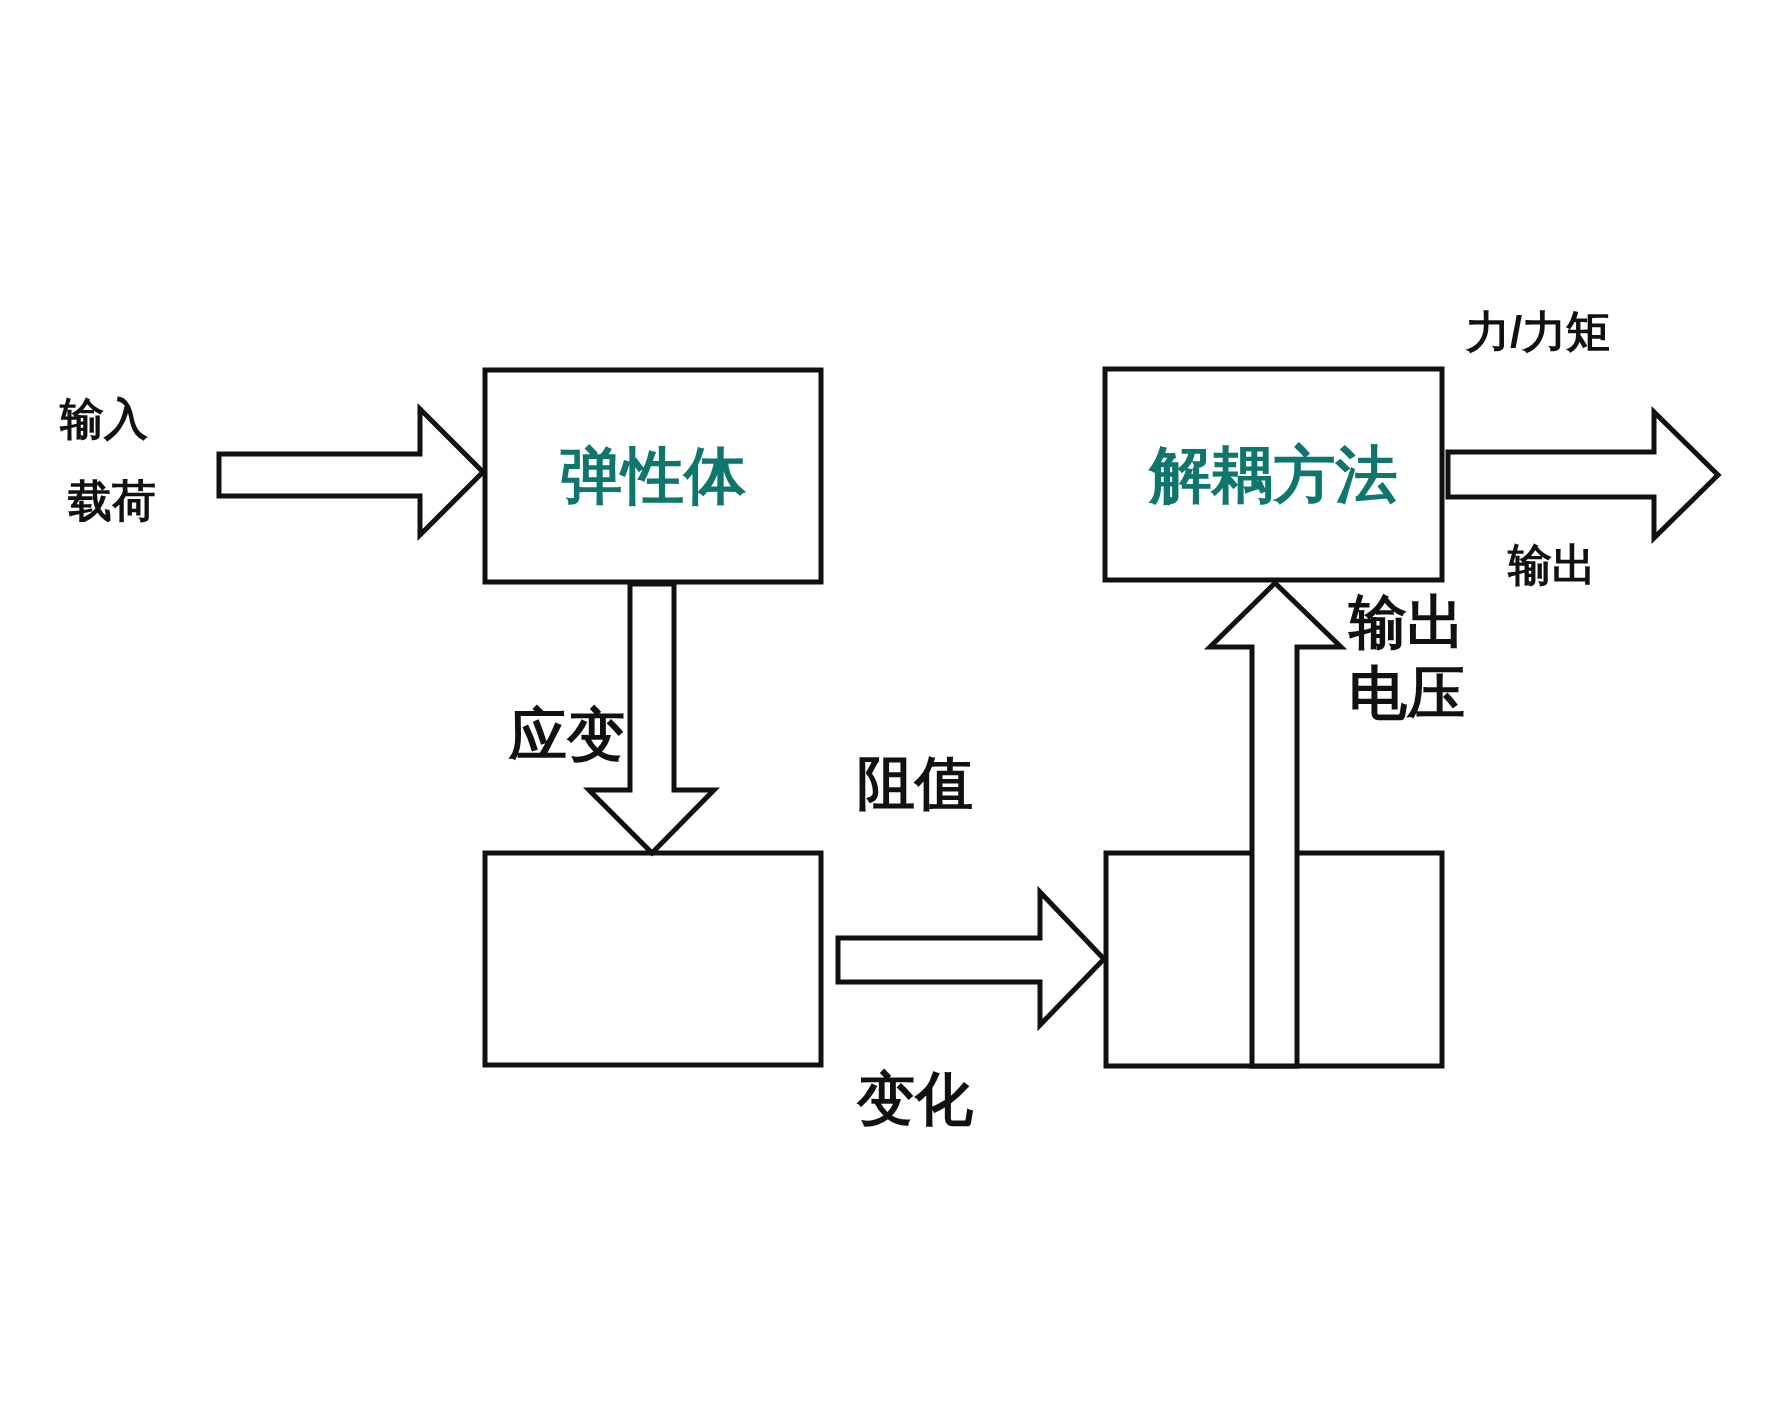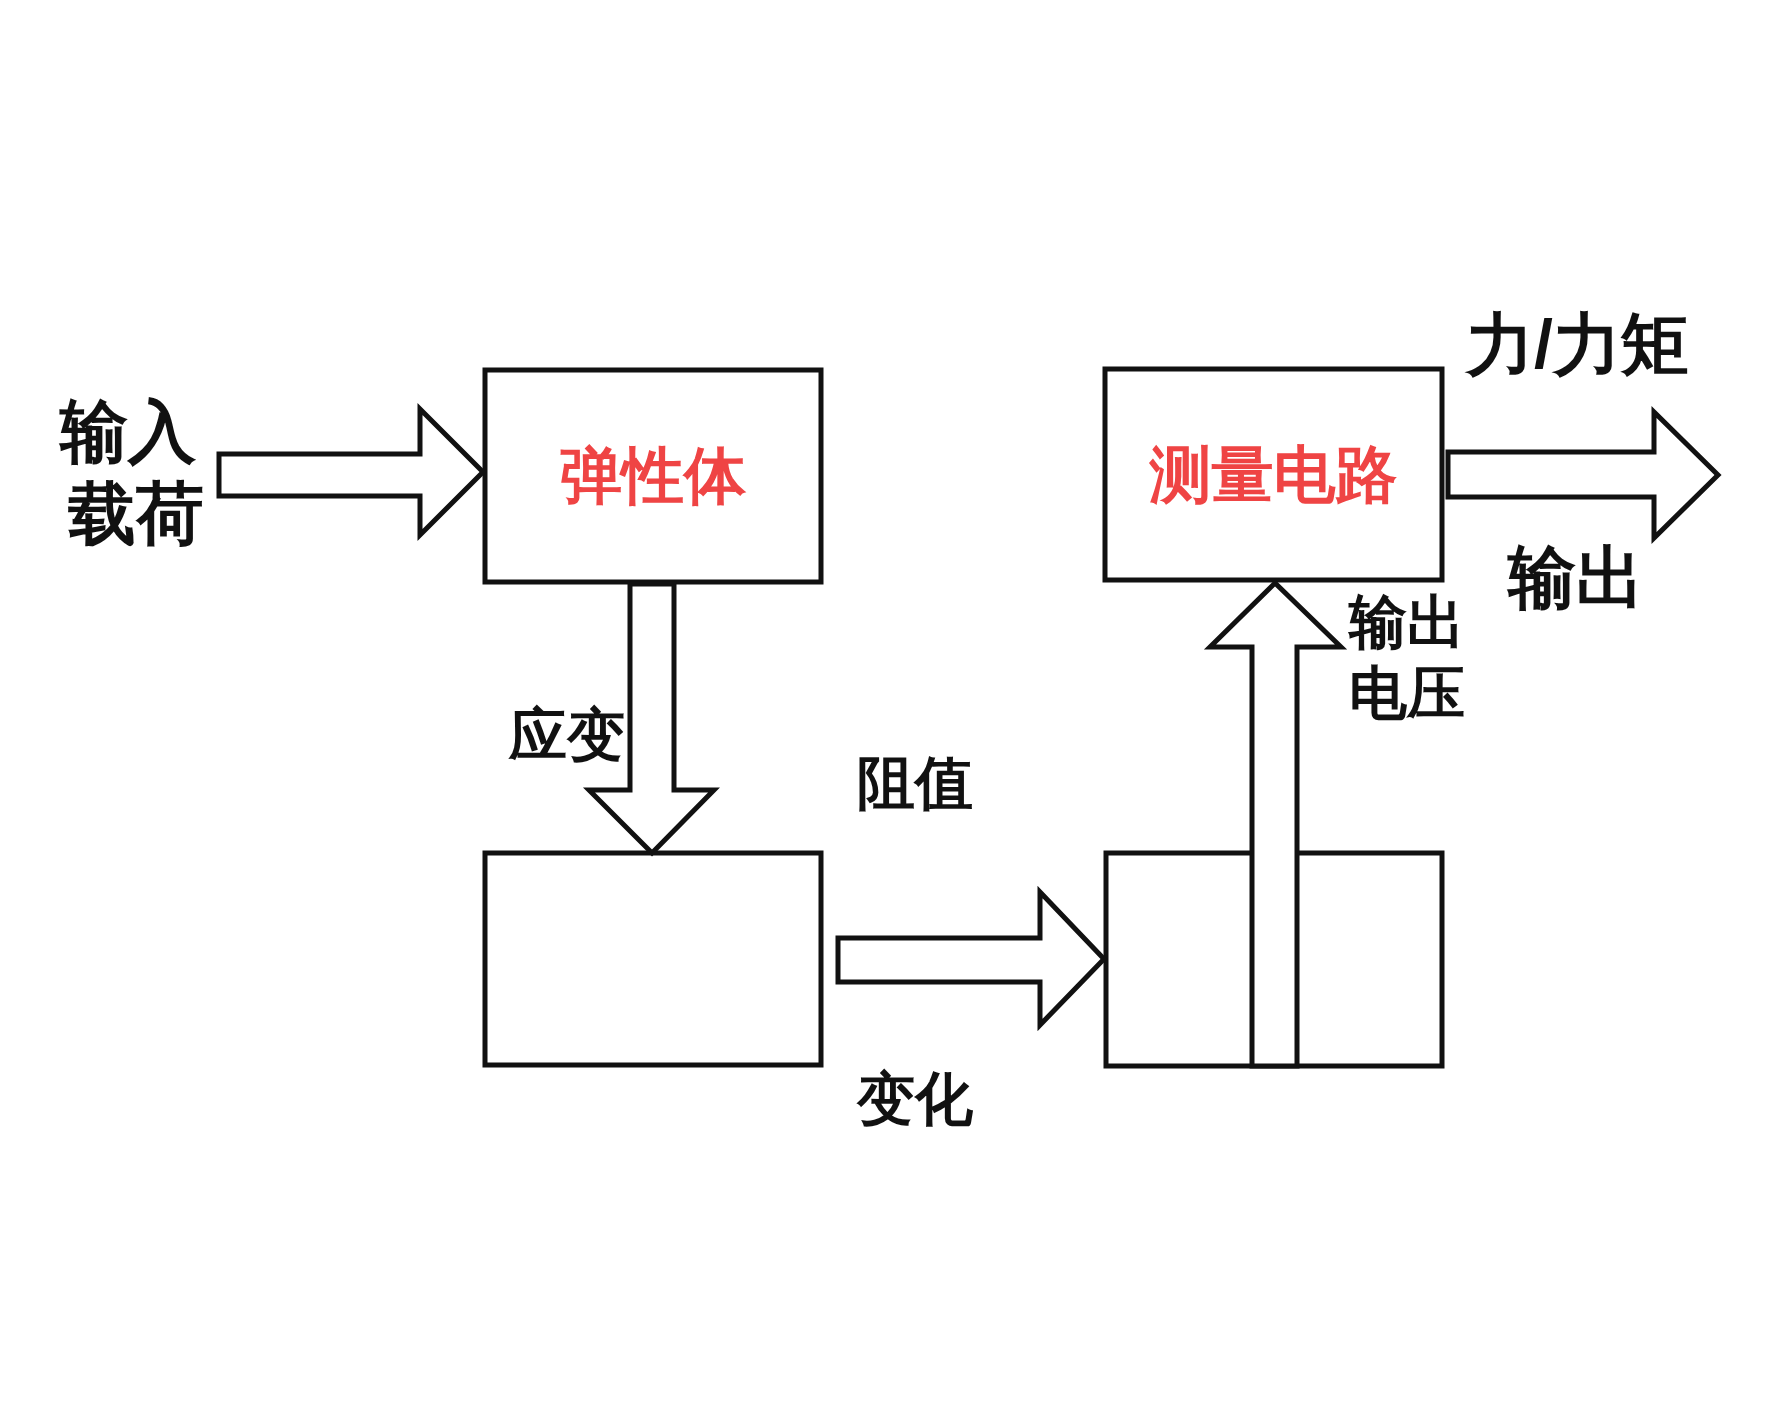--- a/index.html
+++ b/index.html
@@ -43,28 +43,28 @@
     color: #111111;
     font-weight: bold;
     line-height: 1.08;
     white-space: pre;
     letter-spacing: 0px;
   }
   .edge-label {
     font-size: 58px;
   }
   .big-label {
-    font-size: 68px;
+    font-size: 44px;
   }
   .centered-box-text {
     position: absolute;
     display: flex;
     align-items: center;
     justify-content: center;
-    color: #ef4444;
+    color: #0f766e;
     font-weight: bold;
     font-size: 62px;
   }
 </style>
 </head>
 <body>
 
 <div id="diagram-root">
 
   <svg class="diagram-svg" viewBox="0 0 1772 1417" xmlns="http://www.w3.org/2000/svg">
@@ -84,21 +84,21 @@
     <polygon class="arrow-outline" points="838,938 1040,938 1040,892 1104,959 1040,1025 1040,982 838,982"></polygon>
 
     <polygon class="arrow-outline" points="1252,1066 1252,647 1210,647 1275,583 1341,647 1297,647 1297,1066"></polygon>
 
     <polygon class="arrow-outline" points="1448,452 1654,452 1654,412 1718,475 1654,538 1654,497 1448,497"></polygon>
   </svg>
 
   <div class="centered-box-text" style="left:485px; top:370px; width:336px; height:212px;">弹性体</div>
 
 
-  <div class="centered-box-text" style="left:1105px; top:369px; width:337px; height:211px;">测量电路</div>
+  <div class="centered-box-text" style="left:1105px; top:369px; width:337px; height:211px;">解耦方法</div>
 
 
   <div class="lbl big-label" style="left:60px; top:395px;">输入</div>
   <div class="lbl big-label" style="left:68px; top:477px;">载荷</div>
 
   <div class="lbl edge-label" style="left:464px; top:704px;margin-left:45px;">应变</div>
 
   <div class="lbl edge-label" style="left:857px; top:752px;text-align:right;">阻值</div>
   <div class="lbl edge-label" style="left:857px; top:1068px;">变化</div>
 

